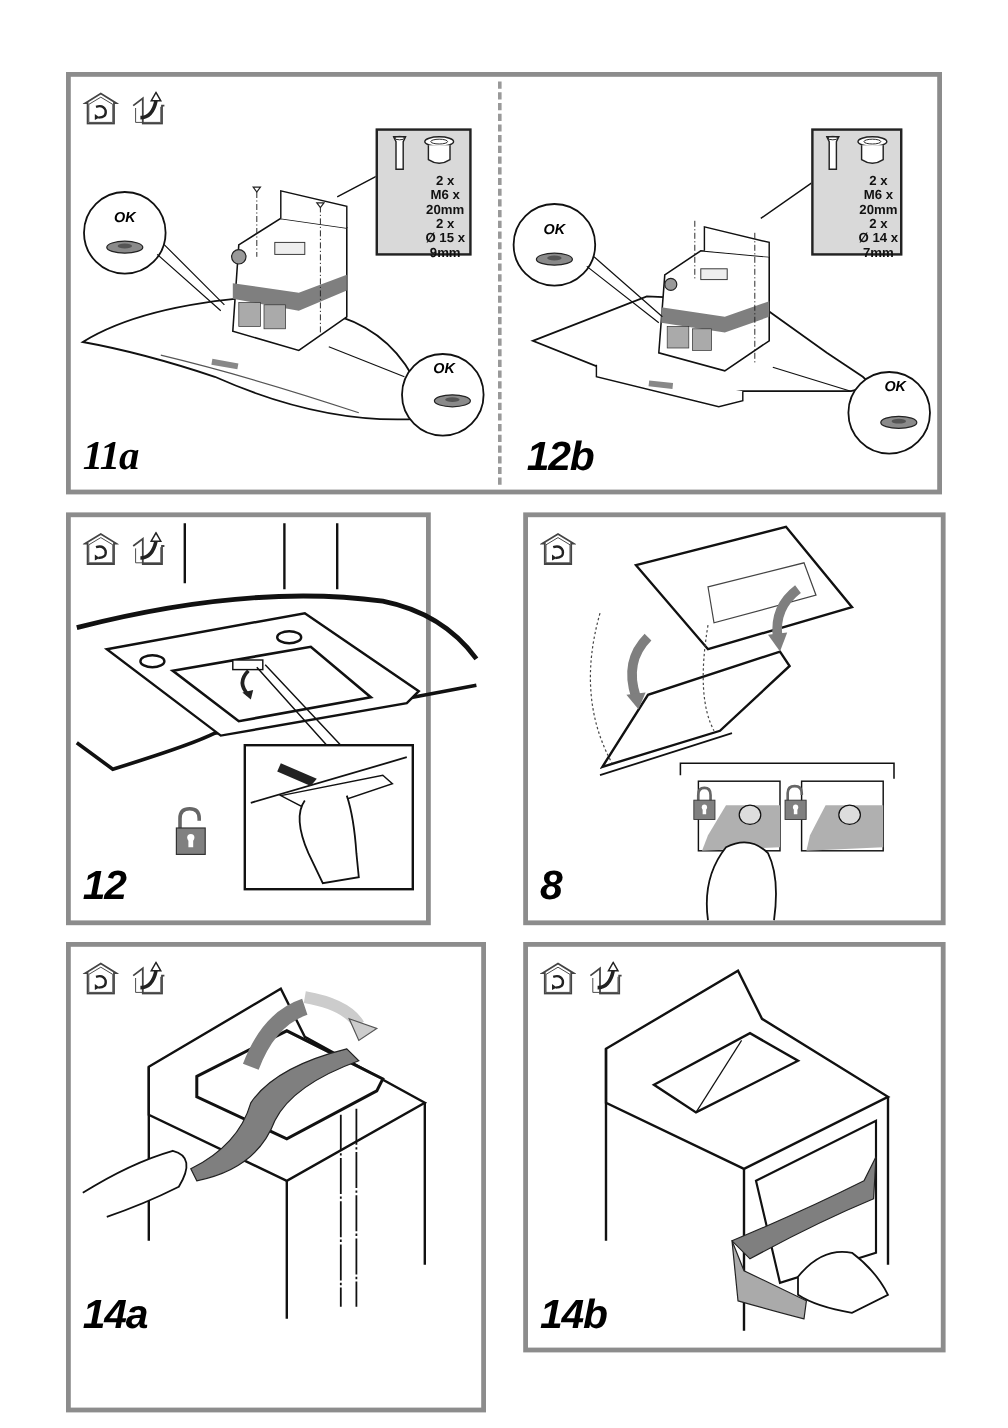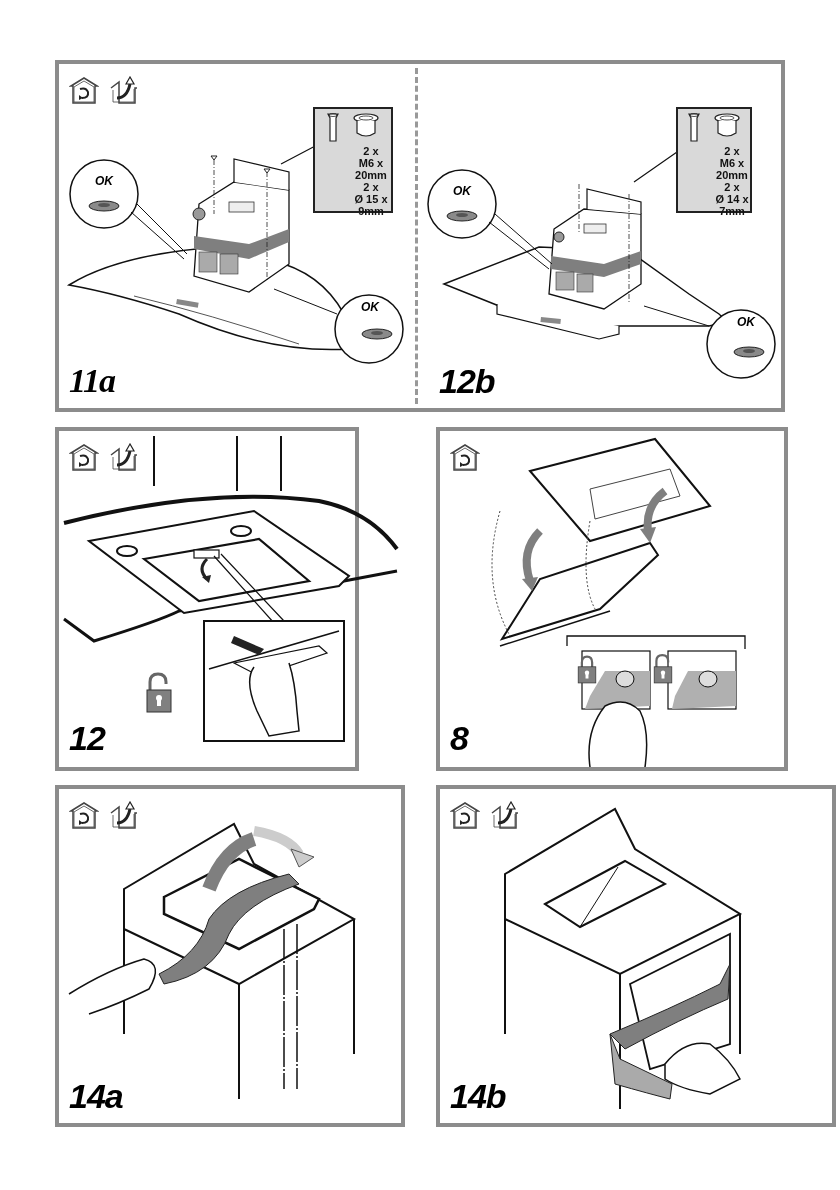--- a/index.html
+++ b/index.html
@@ -229,21 +229,21 @@
   </svg>
   <svg style="position:absolute;left:136px;top:222px;" width="22" height="32">
       <use href="#lockClosed"></use>
     </svg>
   <svg style="position:absolute;left:212px;top:222px;" width="22" height="32">
       <use href="#lockOpen"></use>
     </svg>
   <div class="step" style="left:10px;top:290px;">8</div>
 </div>
 
-<div class="panel" style="left:55px;top:785px;width:350px;height:342px;text-align:right;">
+<div class="panel" style="left:55px;top:785px;width:350px;height:392px;text-align:right;">
   <div class="icons" style="left:10px;top:12px;">
     <svg class="icon">
         <use href="#recirc"></use>
       </svg>
     <svg class="icon">
         <use href="#extract"></use>
       </svg>
   </div>
   <svg style="position:absolute;left:0;top:0;" width="342" height="334" viewBox="0 0 342 334">
     <path d="M65 100 L175 35 L195 75 L295 130 L180 195 L65 140 Z" fill="#fff" stroke="#111" stroke-width="2"></path>
@@ -252,21 +252,21 @@
     <path d="M100 185 Q140 165 150 130 Q170 100 230 85 L240 95 Q185 115 170 145 Q155 185 105 195 Z" fill="#7f7f7f" stroke="#222" stroke-width="1"></path>
     <path d="M150 100 Q165 60 195 50" stroke="#7f7f7f" stroke-width="14" fill="none"></path>
     <path d="M195 42 Q230 48 240 65" stroke="#ccc" stroke-width="10" fill="none"></path>
     <path d="M232 60 L255 68 L240 78 Z" fill="#ccc" stroke="#555"></path>
     <path d="M225 140 L225 300 M238 135 L238 300" stroke="#111" stroke-width="1.5" stroke-dasharray="30 2 2 2"></path>
     <path d="M10 205 Q50 180 85 170 Q105 175 90 200 Q60 215 30 225" fill="#fff" stroke="#111" stroke-width="1.5"></path>
   </svg>
   <div class="step" style="left:10px;top:290px;">14a</div>
 </div>
 
-<div class="panel" style="left:436px;top:785px;width:400px;height:342px;">
+<div class="panel" style="left:436px;top:785px;width:352px;height:342px;">
   <div class="icons" style="left:10px;top:12px;">
     <svg class="icon">
         <use href="#recirc"></use>
       </svg>
     <svg class="icon">
         <use href="#extract"></use>
       </svg>
   </div>
   <svg style="position:absolute;left:0;top:0;" width="344" height="334" viewBox="0 0 344 334">
     <path d="M65 85 L175 20 L195 60 L300 125 L180 185 L65 130 Z" fill="#fff" stroke="#111" stroke-width="2"></path>

